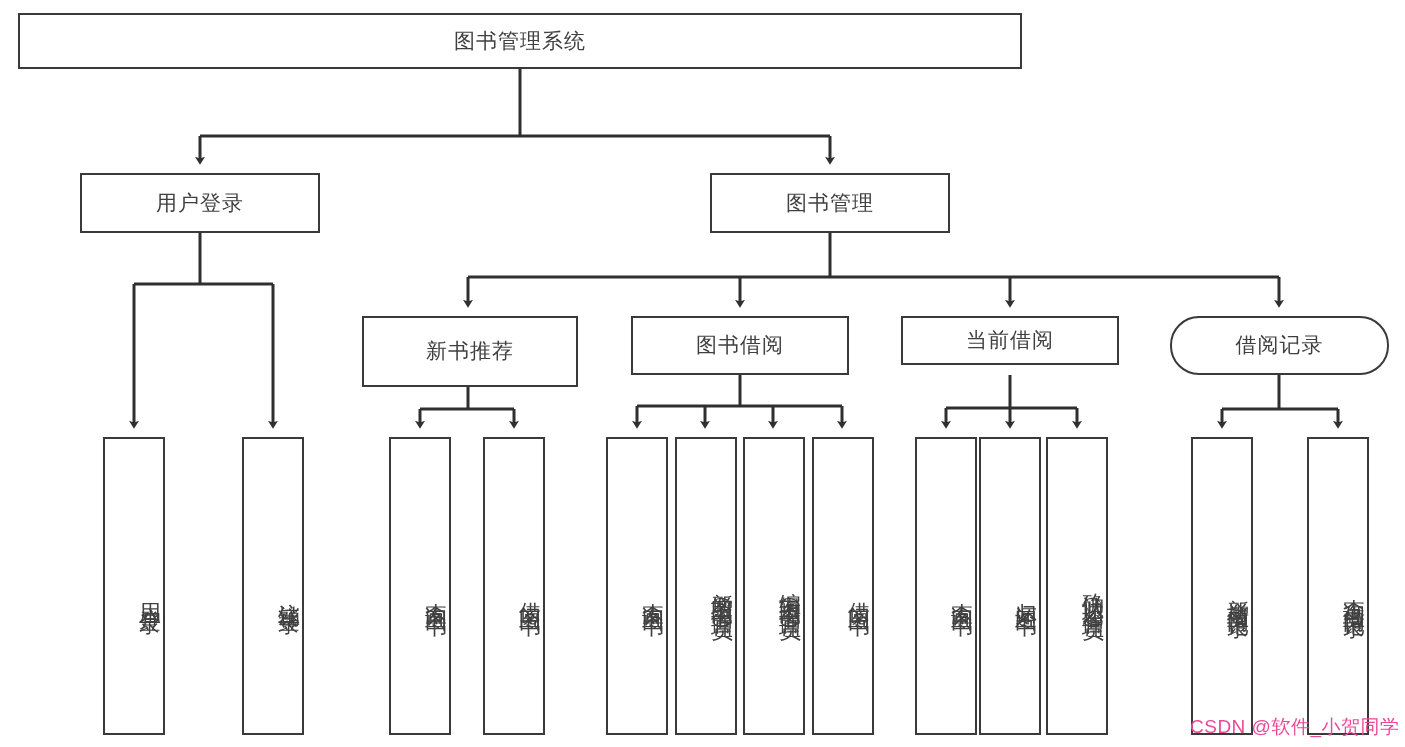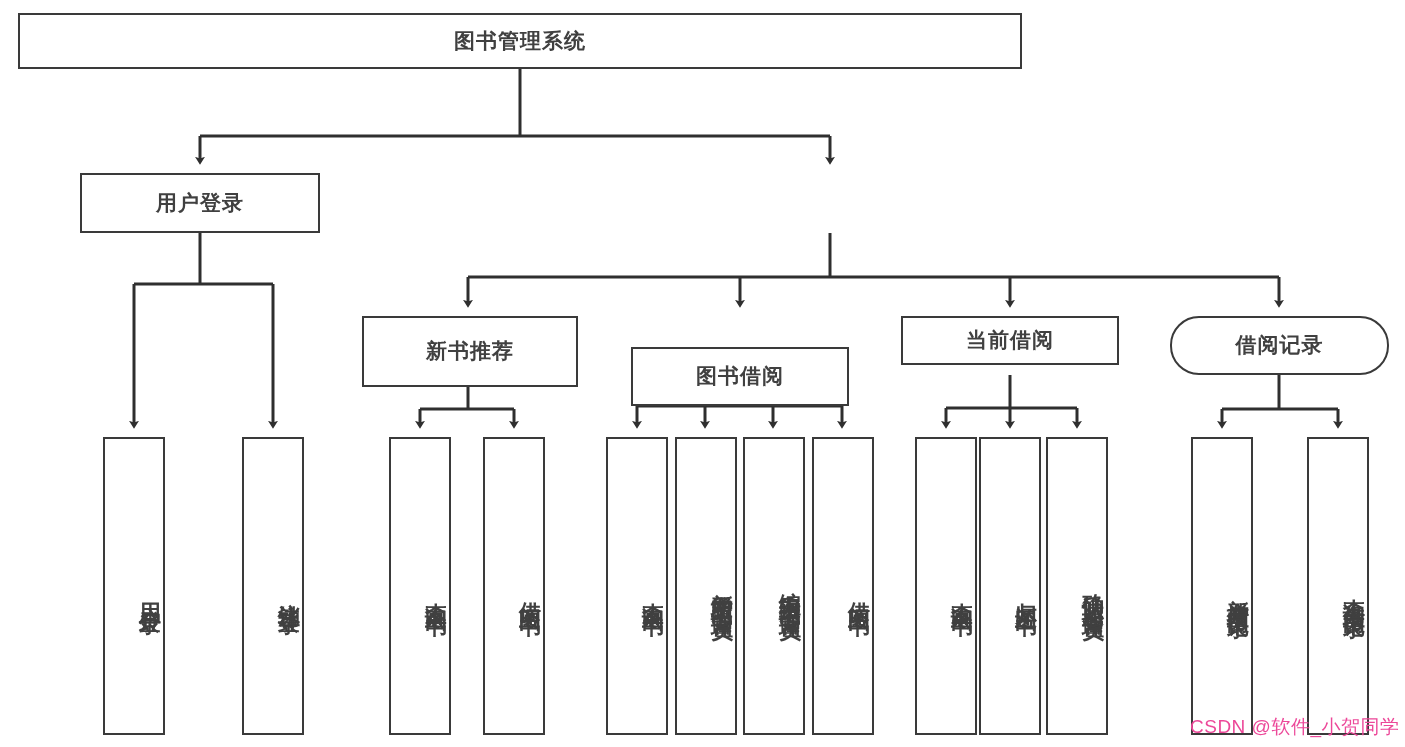--- a/index.html
+++ b/index.html
@@ -44,21 +44,20 @@
     text-orientation: upright;
     letter-spacing: 4px;
     font-size: 22px;
     padding-top: 14px;
     align-items: flex-start;
     justify-content: center;
   }
   .node .txt {
     display: block;
     white-space: nowrap;
-    font-weight: bold;
   }
   .watermark {
     position: absolute;
     left: 1190px;
     top: 714px;
     font-size: 19px;
     color: #ec4899;
     letter-spacing: 0.5px;
     white-space: nowrap;
   }
@@ -118,25 +117,28 @@
     </g>
   </svg>
 
   <div class="node" style="left:18px; top:13px; width:1004px; height:56px;">
     <span class="txt">图书管理系统</span>
   </div>
 
   <div class="node" style="left:80px; top:173px; width:240px; height:60px;">
     <span class="txt">用户登录</span>
   </div>
+  <div class="node" style="left:710px; top:173px; width:240px; height:60px;">
+    <span class="txt">图书管理</span>
+  </div>
 
   <div class="node" style="left:362px; top:316px; width:216px; height:71px;">
     <span class="txt">新书推荐</span>
   </div>
-  <div class="node" style="left:631px; top:316px; width:218px; height:59px;margin-top:31px;">
+  <div class="node" style="left:631px; top:316px; width:218px; height:59px;">
     <span class="txt">图书借阅</span>
   </div>
   <div class="node" style="left:901px; top:316px; width:218px; height:49px;">
     <span class="txt">当前借阅</span>
   </div>
   <div class="node" style="left:1170px; top:316px; width:219px; height:59px;border-radius:29px;">
     <span class="txt">借阅记录</span>
   </div>
 
   <div class="node leaf" style="left:103px; top:437px; width:62px; height:298px;">

